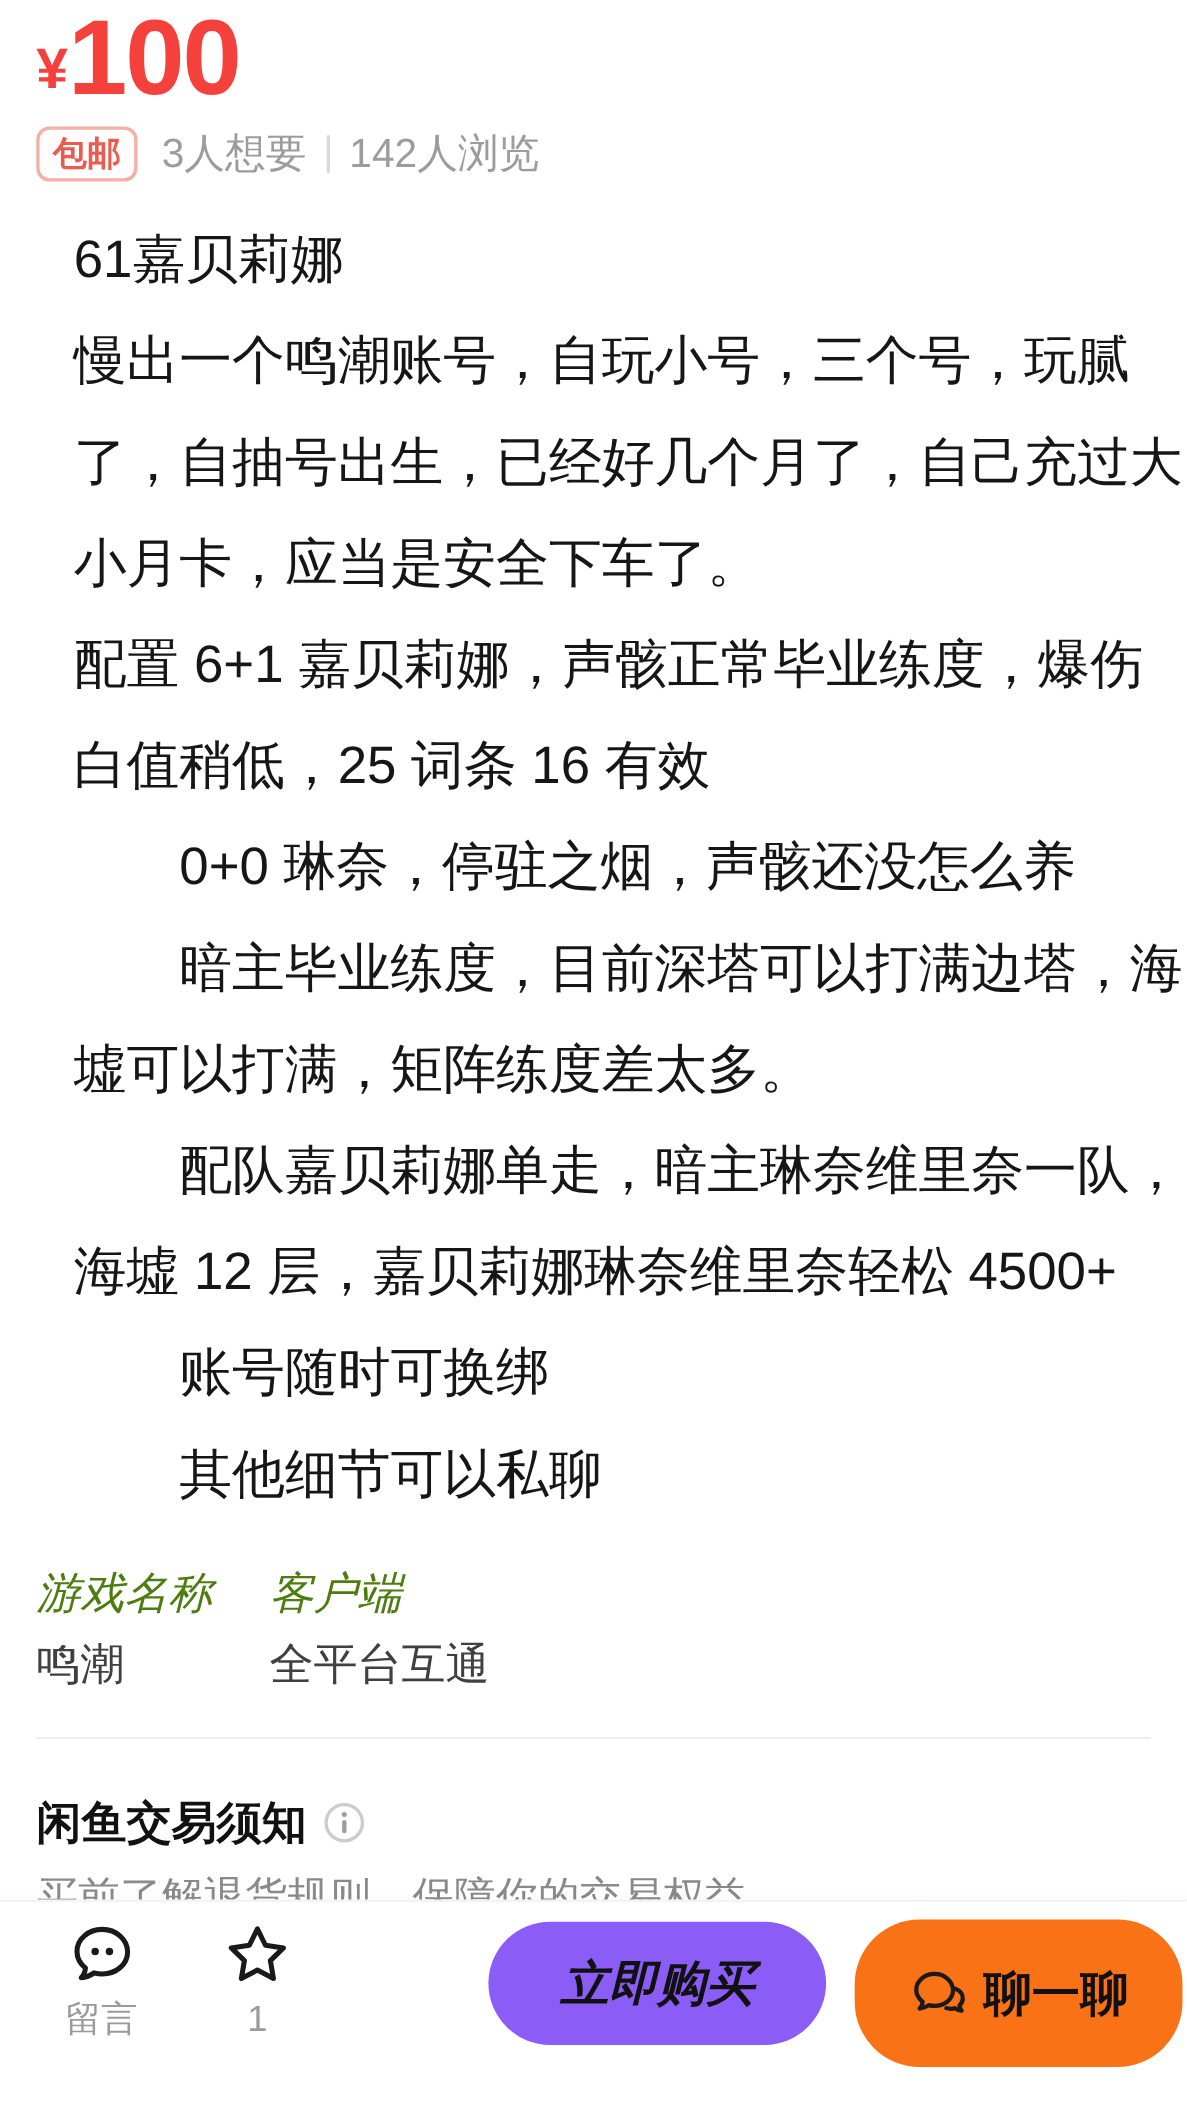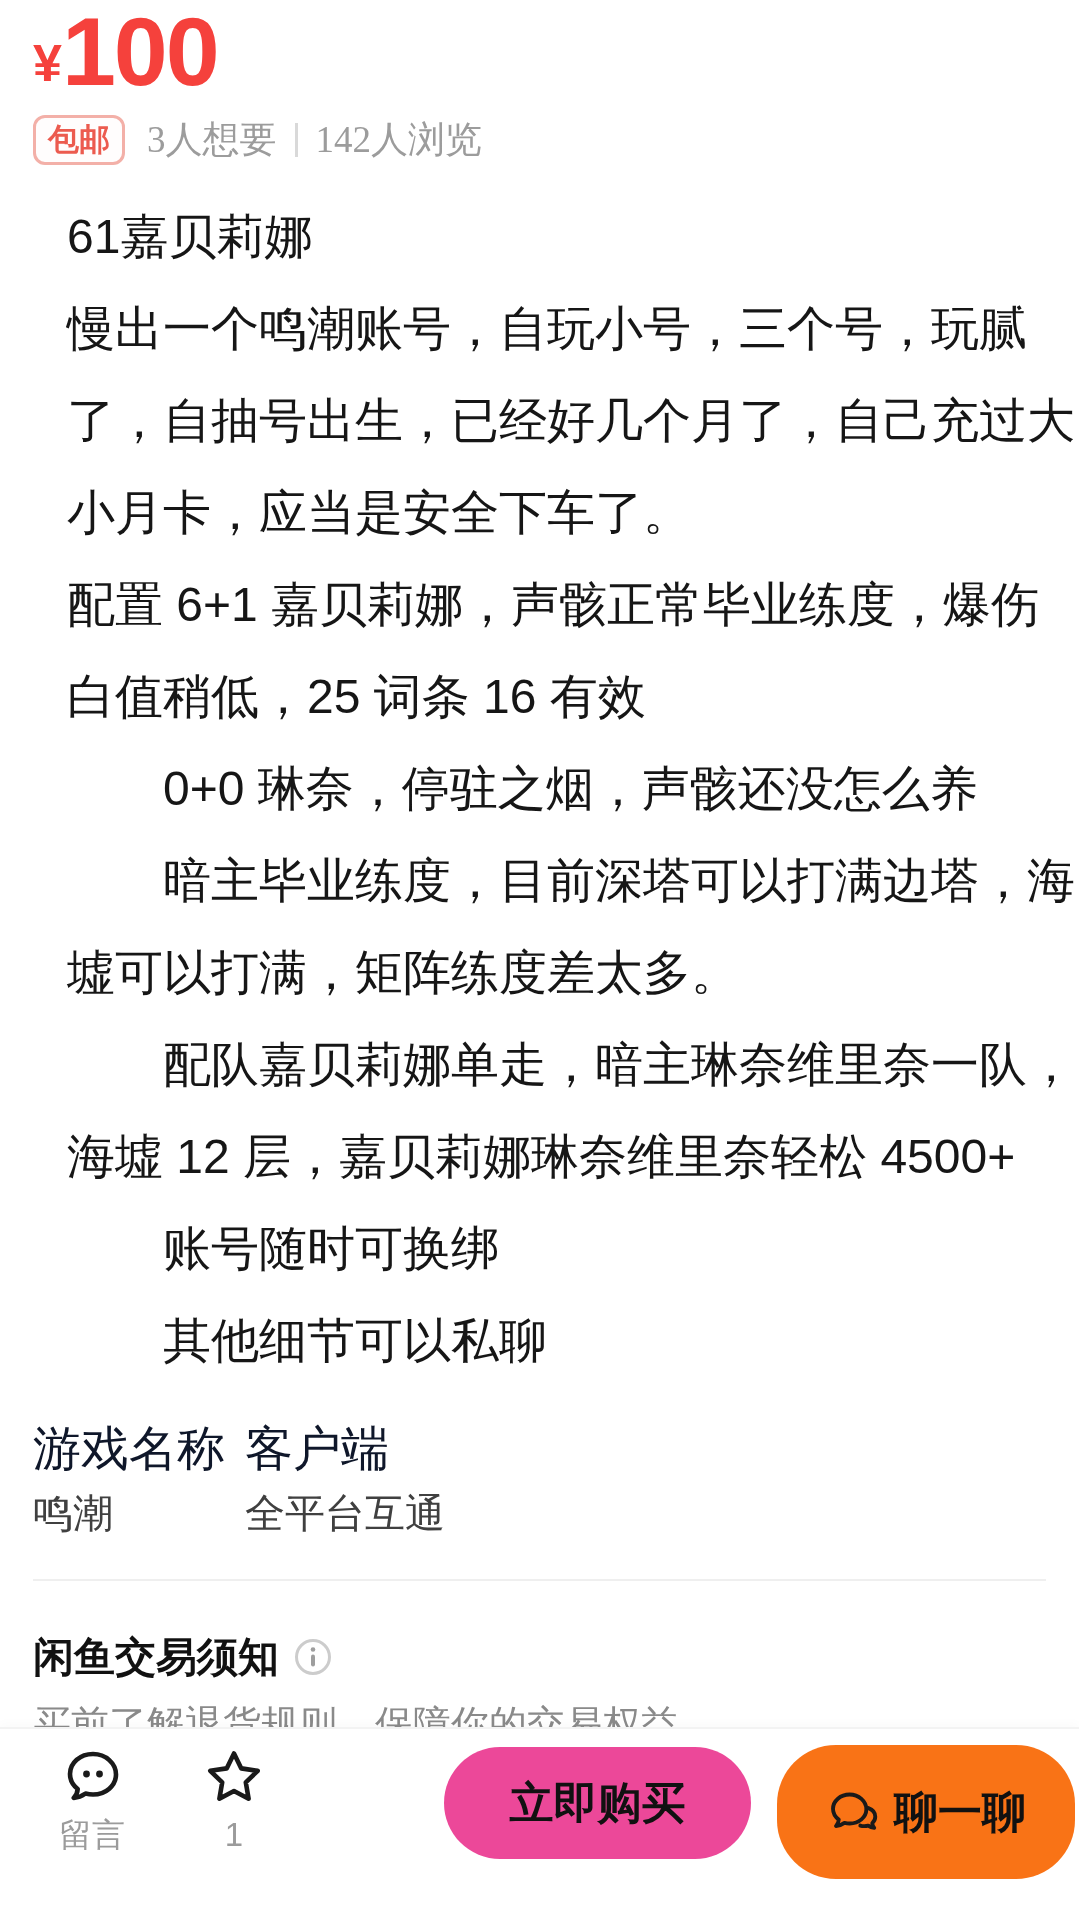--- a/index.html
+++ b/index.html
@@ -12,37 +12,37 @@
     color:#161616;
   }
   .content{padding:4px 33px 0 33px;}
 
   
   .price-row{display:flex;align-items:flex-end;color:#f5413c;}
   .price-currency{font-size:52px;font-weight:800;line-height:1;padding-bottom:10px;}
   .price-value{font-size:97px;font-weight:800;line-height:0.98;letter-spacing:-2px;}
 
   
-  .meta-row{margin-top:16px;display:flex;align-items:flex-start;font-family:Liberation Serif, serif;}
+  .meta-row{margin-top:16px;display:flex;align-items:flex-start;}
   .badge{
     border:3px solid #f3b0a8;color:#ec5b4f;background:#fffdfd;
     border-radius:12px;font-size:31px;font-weight:600;
     padding:4px 12px;line-height:1.15;
   }
   .meta-stats{display:flex;align-items:center;color:#9c9c9c;font-size:37px;margin-left:22px;}
   .stats-sep{width:3px;height:34px;background:#d9d9d9;margin:0 18px;}
 
   
   .desc{margin-top:26px;font-size:48px;color:#161616;}
   .desc-line{line-height:92px;white-space:pre;margin-left:34px;}
 
   
   .specs{margin-top:40px;display:flex;}
   .spec-col1{width:212px;}
-  .spec-label{font-size:48px;color:#0f172a;line-height:44px;}
+  .spec-label{font-size:40px;color:#4d7c0f;line-height:44px;font-style:italic;}
   .spec-value{margin-top:18px;font-size:40px;color:#404040;line-height:48px;}
 
   .divider{margin-top:42px;height:2px;background:#efefef;}
 
   
   .notice{margin-top:50px;display:flex;align-items:center;}
   .notice-title{font-size:41px;font-weight:700;color:#111;line-height:52px;}
   .info-icon{margin-left:14px;display:inline-flex;}
   .clipped-line{margin-top:16px;font-size:38px;color:#8a8a8a;white-space:nowrap;}
 
@@ -55,21 +55,21 @@
     padding:16px 4px 0 34px;box-sizing:border-box;
   }
   .bar-action{width:116px;display:flex;flex-direction:column;align-items:center;}
   .bar-action + .bar-action{margin-left:26px;}
   .bar-action-label{margin-top:8px;font-size:33px;color:#9b9b9b;line-height:1.1;}
   .bar-spacer{flex:1;}
   .pill{
     display:flex;align-items:center;justify-content:center;
     font-weight:600;color:#111;cursor:pointer;box-sizing:border-box;
   }
-  .buy-btn{width:307px;height:112px;border-radius:56px;background:#ec4899;font-size:44px;margin-top:2px;}
+  .buy-btn{width:307px;height:112px;border-radius:56px;background:#8b5cf6;font-size:44px;margin-top:2px;font-style:italic;}
   .chat-btn{width:298px;height:134px;border-radius:59px;background:#f97316;font-size:44px;margin-left:26px;}
   .chat-btn .icon{margin-right:12px;display:inline-flex;}
   svg{display:block;}
 </style>
 </head>
 <body>
 
 <div class="page">
   <div class="content">
 

